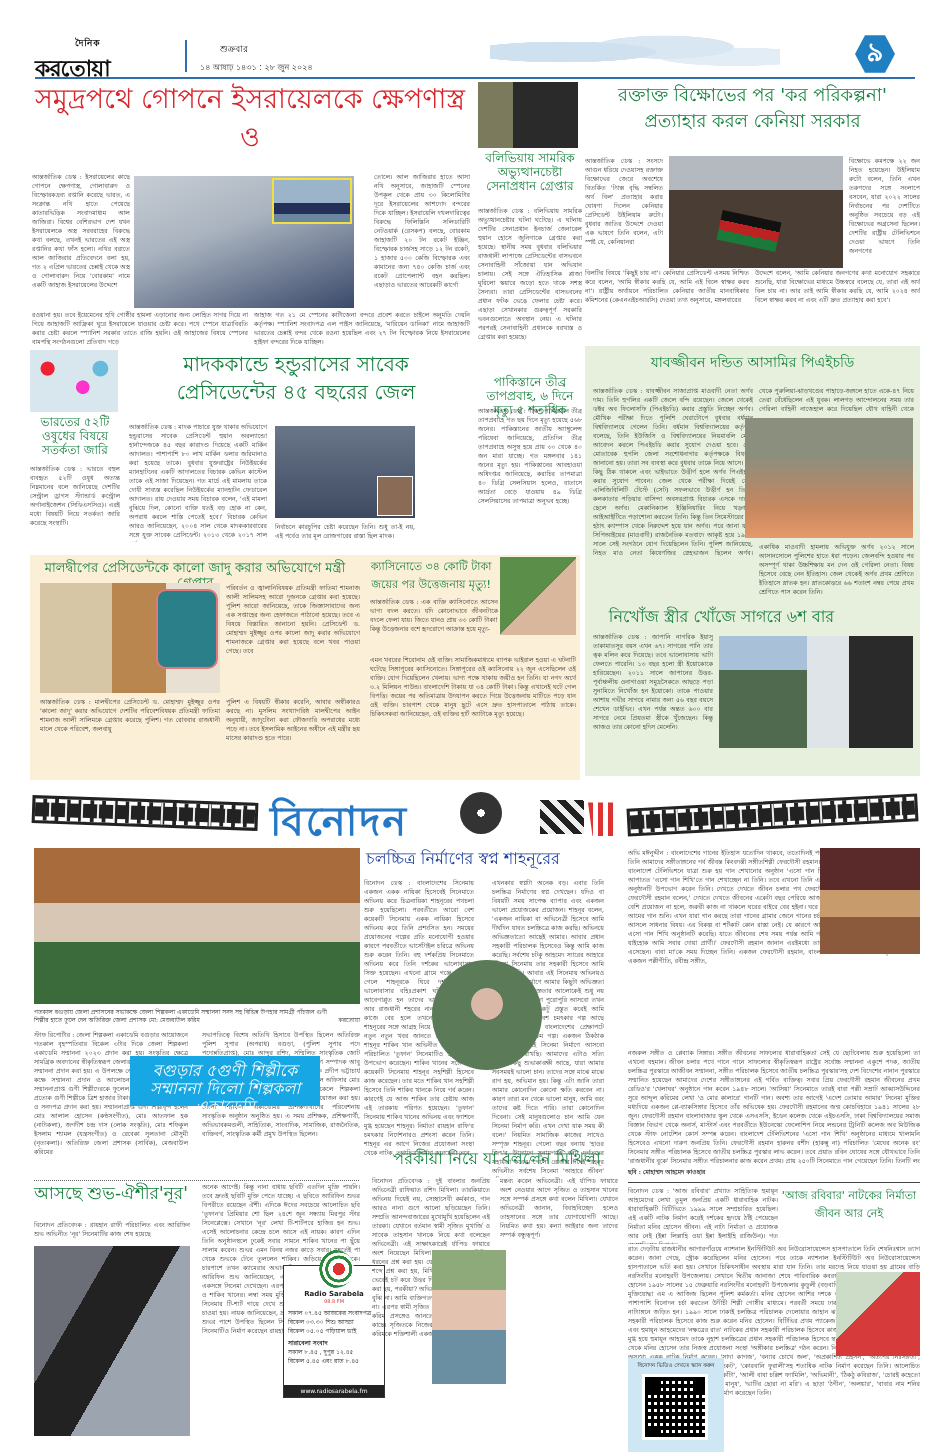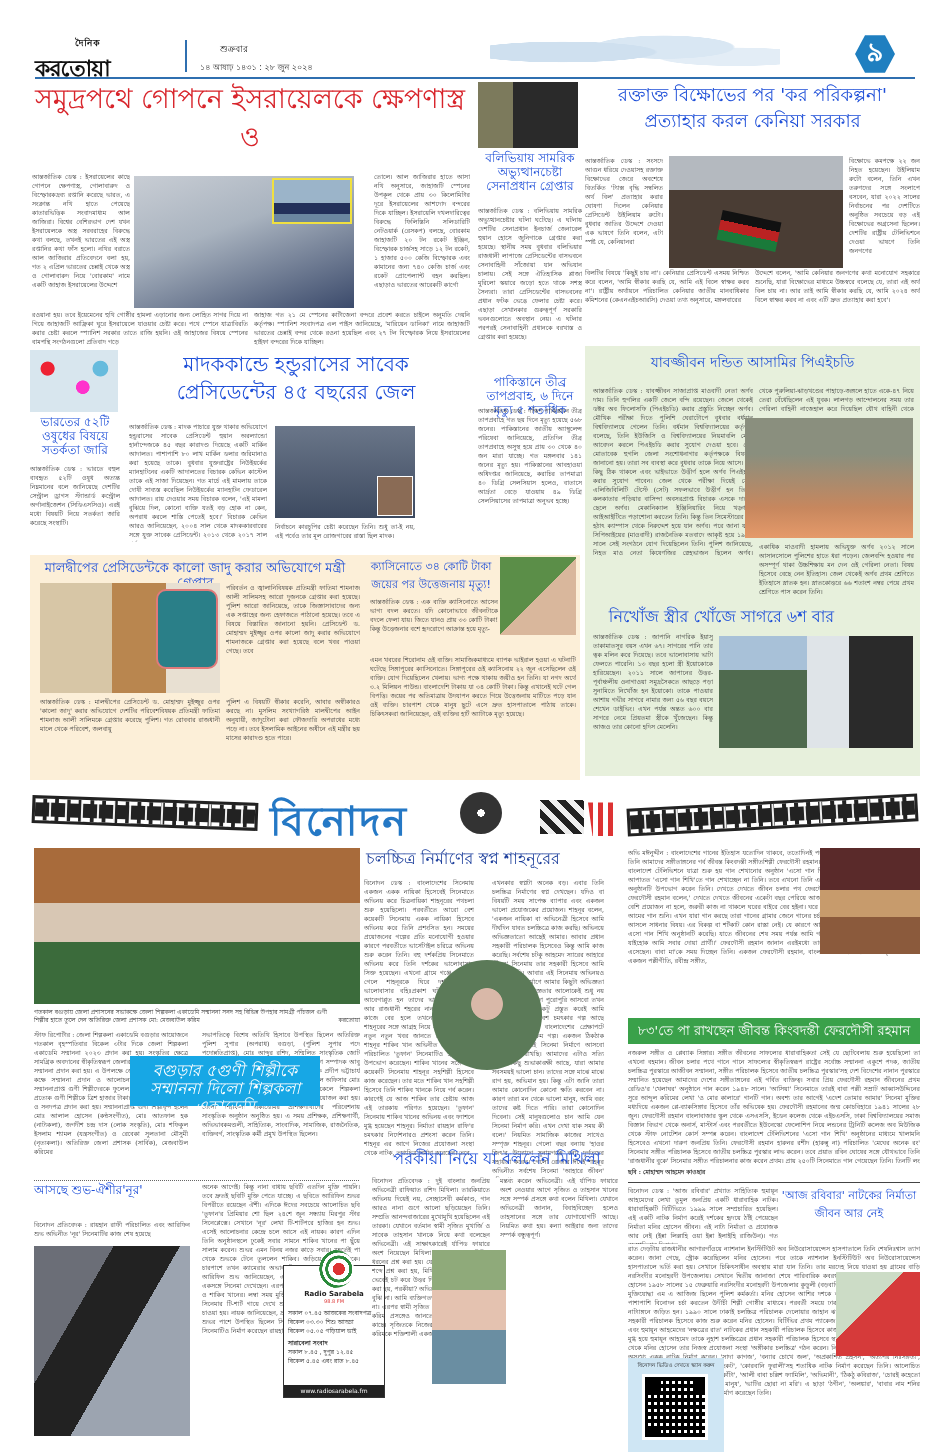--- a/index.html
+++ b/index.html
@@ -1,19 +1,19 @@
 <!DOCTYPE html>
 <html><head>
 <meta charset="utf-8">
 <style>
   * { box-sizing: border-box; margin: 0; padding: 0; }
   body { width: 945px; height: 1452px; background: #fff; font-family: "DejaVu Sans", sans-serif; color: #222; position: relative; overflow: hidden; }
   .abs { position: absolute; }
   .body-text { font-family: "DejaVu Serif", serif; font-size: 6.2px; line-height: 9px; color: #333; text-align: justify; overflow: hidden; }
-  .head-serif { font-family: "DejaVu Sans", sans-serif; text-align: center; color: #1d4ed8; line-height: 1.15; }
+  .head-serif { font-family: "DejaVu Sans", sans-serif; text-align: center; color: #15803d; line-height: 1.15; }
   .photo { background: #8a8f96; overflow: hidden; position: absolute; }
   .rule { position: absolute; background: #2f6fb0; height: 2px; }
   .caption { font-family: "DejaVu Serif", serif; font-size: 6px; color: #333; line-height: 8px; }
 
   
   .logo-small { font-size: 9px; font-weight: bold; color: #111; letter-spacing: 1px; }
   .logo-big { font-size: 22px; font-weight: 900; color: #111; letter-spacing: -1px; }
   .date-day { font-size: 9px; color: #222; margin-left: 20px; }
   .date-line { font-size: 8px; color: #333; }
   .section-title { font-size: 30px; font-weight: bold; color: #1d9ad6; }
@@ -153,30 +153,27 @@
 <div class="abs" style="left:360px;top:850px;width:230px;height:330px;">
   <div class="abs head-serif" style="left:6px;top:0;width:240px;font-size:16px;color:#1d3f9c;text-align:left;">চলচ্চিত্র নির্মাণের স্বপ্ন শাহনূরের</div>
   <div class="abs body-text" style="left:4px;top:28px;width:110px;height:300px;">বিনোদন ডেস্ক : বাংলাদেশের সিনেমায় একজন একক নায়িকা হিসেবেই সিনেমাতে অভিনয় করে চিত্রনায়িকা শাহনূরের পথচলা শুরু হয়েছিলো। পরবর্তীতে আরো বেশ কয়েকটি সিনেমায় একক নায়িকা হিসেবে অভিনয় করে তিনি প্রশংসিত হন। সময়ের প্রয়োজনের গল্পের প্রতি মনোযোগী হওয়ার কারণে পরবর্তীতে ভার্সেটাইল চরিত্রে অভিনয় শুরু করেন তিনি। বহু দর্শকপ্রিয় সিনেমাতে অভিনয় করে তিনি দর্শকের ভালোবাসায় সিক্ত হয়েছেন। এখনো গ্রামে গঞ্জে ছবি-এর গেলে শাহনূরকে ঘিরে দর্শক তাদের ভালোবাসার বহিঃপ্রকাশ ঘটান। শাহনূরও আবেগাপ্লুত হন তাদের ভালোবাসা দেখে। আর রাজধানী শহরের নানান স্থানে বিশেষ কাজে বের হলে তখনো অনেক দর্শক শাহনূরের সঙ্গে আগ্রহ নিয়ে কথা বলেন, তার নতুন নতুন খবর জানতে চান। এরইমধ্যে শাহনূর শাকিব খান অভিনীত রায়হান রাফি পরিচালিত 'তুফান' সিনেমাটিও হলে গিয়ে উপভোগ করেছেন। শাকিব খানের সঙ্গে বেশ কয়েকটি সিনেমায় শাহনূর সহশিল্পী হিসেবে কাজ করেছেন। তার মতে শাকিব খান সহশিল্পী হিসেবে তিনি শাকিব খানকে নিয়ে গর্ব করেন। কারণেই যে আজ শাকিব তার চেষ্টায় আজ এই তারকায় পরিণত হয়েছেন। 'তুফান' সিনেমায় শাকিব খানের অভিনয় এবং ফ্যাশনে মুগ্ধ হয়েছেন শাহনূর। নির্মাতা রায়হান রাফি'র চমৎকার নির্দেশনারও প্রশংসা করেন তিনি। শাহনূর এর আগে নিজের প্রযোজনা সংস্থা থেকে নাটক, তথ্যচিত্র নির্মাণ করেছেন। তবে</div>
   <div class="abs body-text" style="left:132px;top:28px;width:112px;height:300px;">এখনকার স্বপ্নটা অনেক বড়। এবার তিনি চলচ্চিত্র নির্মাণের স্বপ্ন দেখছেন। যদিও বা বিষয়টি সময় সাপেক্ষ ব্যাপার এবং একজন ভালো প্রযোজকের প্রয়োজন। শাহনূর বলেন, 'একজন নায়িকা বা অভিনেত্রী হিসেবে আমি দীর্ঘদিন যাবত চলচ্চিত্রে কাজ করছি। অভিনয়ে অভিজ্ঞতাতো আছেই আমার। আবার প্রধান সহকারী পরিচালক হিসেবেও কিন্তু আমি কাজ করেছি। সর্বশেষ চটকু আহমেদ স্যারের আহারে জীবন' সিনেমায় তার সহকারী হিসেবে আমি কাজ করেছি। আবার এই সিনেমায় অভিনয়ও করেছি। তাই নির্মাণে আমার কিছুটা অভিজ্ঞতা আছে। সেই অভিজ্ঞতার আলোকেই শুধু নয় যখন সিনেমা নির্মাণে পুরোপুরি আসবো তখন নিজেকে আরো একটু প্রস্তুত করেই আমি নির্মাণে আসবো। বেশ চমৎকার গল্প আছে আমার কাছে। যা বাংলাদেশের প্রেক্ষাপটে একেবারেই ভিন্নরকম গল্প। একজন ঠিকঠাক প্রযোজক পেলেই সিনেমা নির্মাণে আসবো বলে আশা রাখছি। আমাদের এটাও সত্যি আমার কিছু শুভাকাঙ্ক্ষী আছে, যারা আমার সবসময়ই ভালো চান। তাদের সঙ্গে মাঝে মাঝে রাগ হয়, অভিমান হয়। কিন্তু এটা জানি তারা আমার কোনোদিন কোনো ক্ষতি করবেন না। কারণ তারা মন থেকে ভালো মানুষ, আমি বরং তাদের কষ্ট দিতে পারি। তারা কোনোদিন দিবেনা। সেই মানুষগুলোও চান আমি যেন সিনেমা নির্মাণ করি। এখন দেখা যাক সময় কী বলে।' নিয়মিত সামাজিক কাজের সাথেও সম্পৃক্ত শাহনূর। গেলো বছর বন্যায় 'হাওর জিৎ'র উদ্যোগে সুনামগঞ্জে বন্যা দুর্গতদের সহায়তা করেন। গেলো রোজার ঈদেই শাহনূর অভিনীত সর্বশেষ সিনেমা 'আহারে জীবন' মুক্তি পায়।</div>
   <div class="abs circle-photo" style="left:72px;top:110px;width:110px;height:110px;"></div>
 </div>
 
 <div class="abs" style="left:628px;top:848px;width:292px;height:340px;">
   <div class="abs body-text" style="left:0;top:0;width:292px;height:168px;padding-right:0;">অভি মঈনুদ্দীন : বাংলাদেশের গানের ইতিহাস যতোদিন থাকবে, ততোদিনই পরম শ্রদ্ধার সাথে যে শিল্পীর নাম মনে রবে তিনি আমাদের সঙ্গীতাঙ্গনের গর্ব জীবন্ত কিংবদন্তী সঙ্গীতশিল্পী ফেরদৌসী রহমান। কিংবদন্তী ফেরদৌসী রহমানের হাত ধরেই বাংলাদেশ টেলিভিশনে যাত্রা শুরু হয় গান শেখানোর অনুষ্ঠান 'এসো গান শিখি'। এখন শরীর কিছুটা খারাপ থাকায় আপাতত 'এসো গান শিখি'তে গান শেখাচ্ছেন না তিনি। তবে এখনো তিনি এই অনুষ্ঠান প্রচার হলে প্রবল আগ্রহ নিয়ে অনুষ্ঠানটি উপভোগ করেন তিনি। দেখতে দেখতে জীবন চলার পথ ফেরদৌসী রহমান আজ ৮২'তে পা রাখছেন। ফেরদৌসী রহমান বলেন,' দেখতে দেখতে জীবনের একেটা বছর পেরিয়ে আজ ৮৩'তে পা রাখছি। এখন আসলে খুউব বেশি প্রয়োজন না হলে, জরুরী কাজ না থাকলে ঘরের বাইরে বের হইনা। ঘরে বসে বাসের গান ভালোলাগে মাঝে মাঝে আমের গান শুনি। এখন যারা গান করছে তারা গানের গ্রামার জেনে গানের চর্চাটা করছেনা। বাকী সব ঠিকই করছে। গান আসলে সাধনার বিষয়। এর বিকল্প বা শর্টকাট কোন রাস্তা নেই। যে কারণে আমি কিন্তু কিছুদিন আগ পর্যন্তও বিটিভিতে এসো গান শিখি অনুষ্ঠানটি করেছি। যাতে জীবনের শেষ সময় পর্যন্ত আমি গানে আমার জ্ঞান টুকু দিয়ে যেতে পারি। যাইহোক আমি সবার দোয়া প্রার্থী।' ফেরদৌসী রহমান জানান এরইমধ্যে তার ছেলে রুবাইয়াত দেশের বাইরে থেকে এসেছেন। বাবা মা'কে সময় দিচ্ছেন তিনি। একজন ফেরদৌসী রহমান, বাংলাদেশের সঙ্গীতাঙ্গনের পথিকৃৎ। একাধারে একজন পল্লীগীতি, রবীন্দ্র সঙ্গীত,</div>
   <div class="photo" style="left:192px;top:0;width:100px;height:106px;background:linear-gradient(180deg,#5a2a2a 0 40%,#c79b6c 40% 65%,#8b5a3c 65%);"></div>
-  <div class="abs green-band" style="left:0;top:170px;width:292px;height:26px;">
-    <div style="font-size:13px;line-height:26px;">৮৩'তে পা রাখছেন জীবন্ত কিংবদন্তী ফেরদৌসী রহমান</div>
-  </div>
   <div class="abs body-text" style="left:0;top:200px;width:292px;height:118px;">নজরুল সঙ্গীত ও প্লেব্যাক সিঙ্গার। সঙ্গীত জীবনের সাফল্যের ধারাবাহিকতা সেই যে ছোটবেলায় শুরু হয়েছিলো তা এখনো বহমান। জীবন চলার পথে গানে গানে সাফল্যের স্বীকৃতিস্বরূপ রাষ্ট্রের সর্বোচ্চ সম্মাননা একুশে পদক, জাতীয় চলচ্চিত্র পুরস্কারে আজীবন সম্মাননা, সঙ্গীত পরিচালক হিসেবে জাতীয় চলচ্চিত্র পুরস্কার'সহ দেশ বিদেশের নানান পুরস্কারে সম্মানিত হয়েছেন আমাদের দেশের সঙ্গীতাঙ্গনের এই গর্বিত ব্যক্তিত্ব। সবার প্রিয় ফেরদৌসী রহমান জীবনের প্রথম রেডিও'র 'খেলাঘর' অনুষ্ঠানে গান করেন ১৯৪৮ সালে। 'আসিয়া' সিনেমাতে তারই বাবা পল্লী সম্রাট আব্বাসউদ্দিনের সুরে আব্দুল করিমের লেখা 'ও মোর কালারে' গানটি গান। অবশ্য তার আগেই 'এদেশ তোমার আমার' সিনেমা মুক্তির মধ্যদিয়ে একজন প্লে-ব্যাকসিঙ্গার হিসেবে তাঁর অভিষেক হয়। ফেরদৌসী রহমানের জন্ম কোচবিহারে ১৯৪১ সালের ২৮ জুন। ফেরদৌসী রহমান বাংলাবাজার স্কুল থেকে এসএসসি, ইডেন কলেজ থেকে এইচএসসি, ঢাকা বিশ্ববিদ্যালয়ের সমাজ বিজ্ঞান বিভাগ থেকে অনার্স, মাস্টার্স এবং পরবর্তীতে ইউনেস্কো ফেলোশিপ নিয়ে লন্ডনের ট্রিনিটি কলেজ অব মিউজিক থেকে স্টাফ নোটেশন কোর্স সম্পন্ন করেন। বাংলাদেশ টেলিভিশনের 'এসো গান শিখি' অনুষ্ঠানের মাধ্যমে খালামনি হিসেবেও এখনো দারুণ জনপ্রিয় তিনি। ফেরদৌসী রহমান হারুনর রশীদ (হারুন্নু না) পরিচালিত 'মেঘের অনেক রং' সিনেমার সঙ্গীত পরিচালক হিসেবে জাতীয় চলচ্চিত্র পুরস্কার লাভ করেন। তবে প্রয়াত রবিন ঘোষের সঙ্গে যৌথভাবে তিনি 'রাজধানীর বুকে' সিনেমার সঙ্গীত পরিচালনার কাজ করেন প্রথম। প্রায় ২৫০টি সিনেমাতে গান গেয়েছেন তিনি। তিনটি লং প্লে, ৫০০টি ডিস্ক রেকর্ড, প্রায় বিশটি ক্যাসেট'সহ পাঁচ হাজারেরও বেশি গান তার রেকর্ড করা হয়েছে বলে জানান তিনি। ১৯৬৬ সালের ২৬ অক্টোবর মেকানিক্যাল ইঞ্জিনিয়ার রেজাউর রহমানের সঙ্গে ফেরদৌসী রহমানের বিয়ে হয়।</div>
   <div class="abs caption" style="left:0;top:320px;width:292px;font-weight:bold;">ছবি : মোহাম্মদ আহমেদ কাওছার</div>
 </div>
 <div class="abs" style="left:628px;top:1182px;width:292px;height:1px;background:#444;"></div>
 
 <div class="abs" style="left:30px;top:1182px;width:330px;height:270px;">
-  <div class="abs head-serif" style="left:4px;top:2px;width:160px;font-size:12px;text-align:left;">আসছে শুভ-ঐশীর'নূর'</div>
+  <div class="abs head-serif" style="left:4px;top:2px;width:160px;font-size:17px;text-align:left;">আসছে শুভ-ঐশীর'নূর'</div>
   <div class="abs body-text" style="left:4px;top:38px;width:156px;height:20px;">বিনোদন প্রতিবেদক : রায়হান রাফী পরিচালিত এবং আরিফিন শুভ অভিনীত 'নূর' সিনেমাটির কাজ শেষ হয়েছে</div>
   <div class="photo" style="left:4px;top:64px;width:156px;height:190px;background:linear-gradient(120deg,#6b6e77 0 30%,#222 30% 55%,#9ca4b0 55%);"></div>
   <div class="abs body-text" style="left:172px;top:0;width:158px;height:256px;">অনেক আগেই। কিন্তু নানা বাধায় ছবিটি এতদিন মুক্তি পায়নি। তবে দ্রুতই ছবিটি মুক্তি পেতে যাচ্ছে। এ ছবিতে আরিফিন শুভর বিপরীতে রয়েছেন ঐশী। এদিকে ঈদের সবচেয়ে আলোচিত ছবি 'তুফান'র প্রিমিয়ার শো ছিল ২৪শে জুন সন্ধ্যায় মিরপুর স্টার সিনেপ্লেক্সে। সেখানে 'নূর' লেখা টি-শার্টপরে হাজির হন শুভ। এসেই আলোচনার কেন্দ্রে চলে আসে এই নায়ক। কারণ এদিন তিনি অনুষ্ঠানস্থলে ঢুকেই সবার সামনে শাকিব খানের পা ছুঁয়ে সালাম করেন। শুভর এমন বিনয় নজর কাড়ে সবার। মুহূর্তেই পা থেকে শুভকে টেনে তুললেন শাকিব। জড়িয়ে ধরলেন বুকে। চারপাশে তখন ক্যামেরার অভাব ছিল না। 'তুফান' শো শেষে আরিফিন শুভ জানিয়েছেন, এবারই প্রথম শাকিব ও তিনি একসঙ্গে সিনেমা দেখেছেন। এরপর তুমুল প্রশংসা করেন এ ছবির ও শাকিব খানের। লম্বা সময় মুক্তির মিছিলে আটকে থাকা 'নূর' সিনেমার টি-শার্ট গায়ে দেখে শুভর কাছে এর রহস্য জানতে চাওয়া হয়। নায়ক জানিয়েছেন, দ্রুতই মুক্তি পাচ্ছে 'নূর'। এ সময় শুভর পাশে উপস্থিত ছিলেন সিনেমাটির নায়িকা ঐশীও। 'নূর' সিনেমাটিও নির্মাণ করেছেন রায়হান রাফী।</div>
 </div>
 
 <div class="abs" style="left:283px;top:1265px;width:102px;height:133px;background:#fff;border:1px solid #333;">
   <div class="abs" style="left:32px;top:-16px;width:38px;height:38px;border-radius:50%;background:radial-gradient(circle at 60% 50%,#d33 0 20%,#fff 21% 35%,#2a8a3a 36% 45%,#fff 46% 55%,#2a8a3a 56% 65%,transparent 66%);"></div>
   <div class="abs" style="left:0;top:24px;width:100px;text-align:center;font-size:7px;font-weight:bold;">Radio Sarabela</div>
   <div class="abs" style="left:0;top:32px;width:100px;text-align:center;font-size:5px;color:#d33;">98.8 FM</div>
   <div class="abs" style="left:4px;top:42px;width:96px;font-family:'DejaVu Serif',serif;font-size:6px;line-height:9px;">

